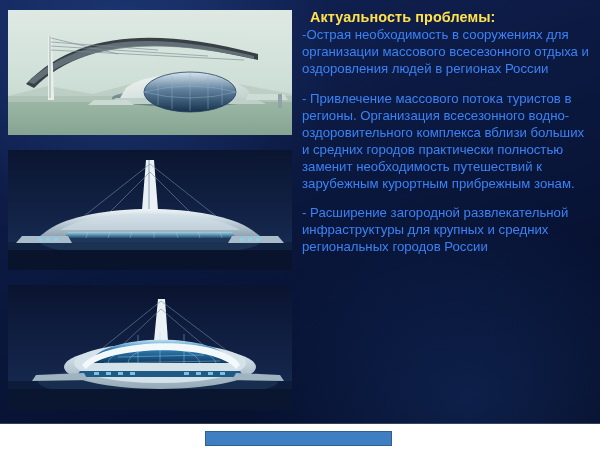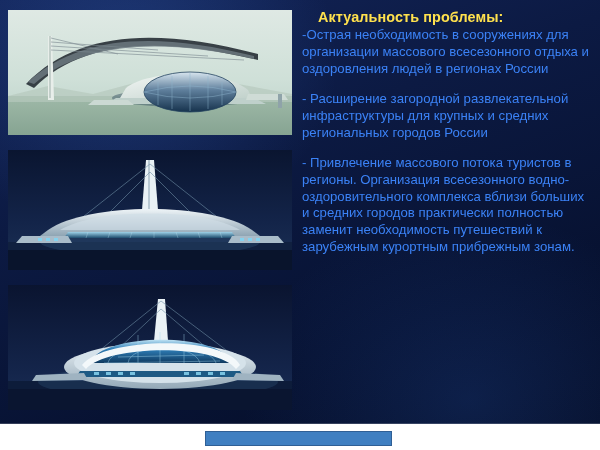--- a/index.html
+++ b/index.html
@@ -74,21 +74,21 @@
     width: 292px;
     height: 410px;
     color: #ffffff;
     font-size: 13.2px;
     line-height: 1.28;
   }
   .heading {
     color: #ffe14d;
     font-weight: bold;
     font-size: 14.4px;
-    margin: 0 0 1px 16px;
+    margin: 0 0 1px 8px;
     letter-spacing: .1px;
   }
   .para {
     margin: 0;
     padding: 0;
     color: #3b82f6;
   }
   .para + .para { margin-top: 13px; }
 
   
@@ -315,20 +315,20 @@
         <path d="M228 88 L272 90 L276 96 L224 95 Z" fill="#9fb3c1"></path>
 
         <rect x="0" y="104" width="284" height="21" fill="#0a1530"></rect>
       </svg>
     </div>
   </div>
 
   <div class="text-col">
     <div class="heading">Актуальность проблемы:</div>
     <p class="para">-Острая необходимость в сооружениях для организации массового всесезонного отдыха и оздоровления людей в регионах России</p>
+    <p class="para">- Привлечение массового потока туристов в регионы. Организация всесезонного водно-оздоровительного комплекса вблизи больших и средних городов практически полностью заменит необходимость путешествий к зарубежным курортным прибрежным зонам.</p>
     <p class="para">- Расширение загородной развлекательной инфраструктуры для крупных и средних региональных городов России</p>
-    <p class="para">- Привлечение массового потока туристов в регионы. Организация всесезонного водно-оздоровительного комплекса вблизи больших и средних городов практически полностью заменит необходимость путешествий к зарубежным курортным прибрежным зонам.</p>
   </div>
 
   <div class="slide-frame-line"></div>
   <div class="bottom-bar"></div>
   <div class="bottom-accent"></div>
 </div>
 
 </body></html>

